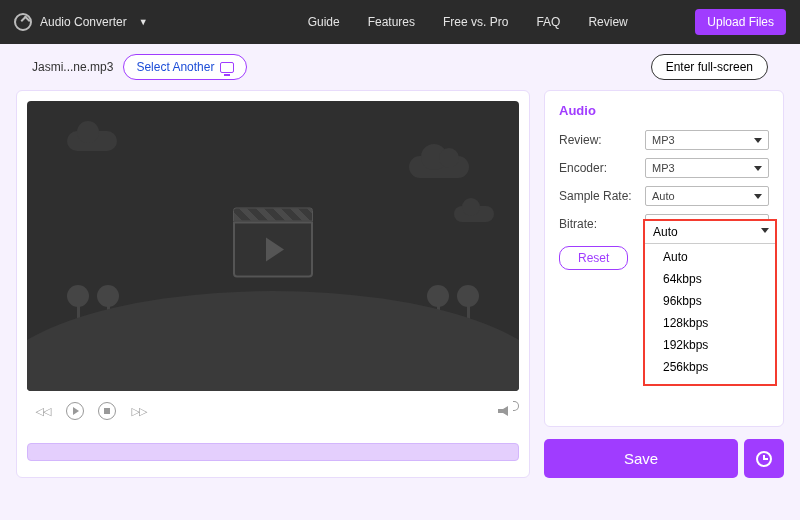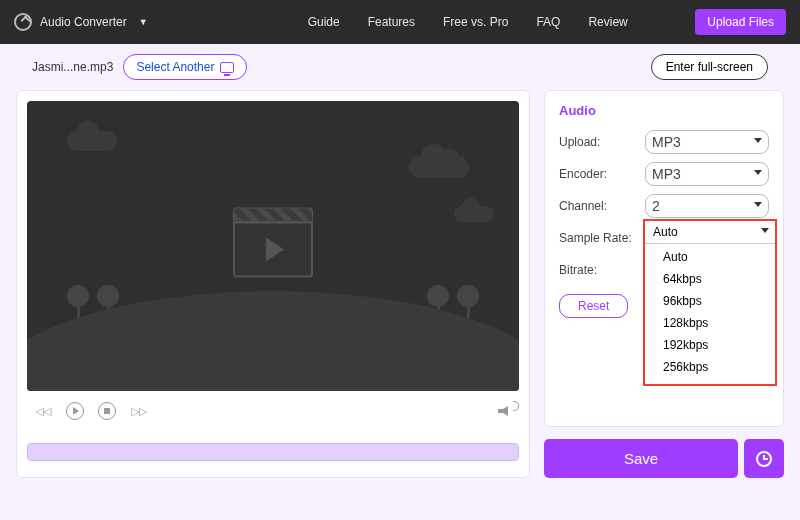--- a/index.html
+++ b/index.html
@@ -43,21 +43,21 @@
 .skip{font-size:11px;letter-spacing:-1px;color:#999}
 .volume{margin-left:auto;position:relative}
 .vol-box{width:10px;height:10px;background:#999;clip-path:polygon(0 30%,50% 30%,100% 0,100% 100%,50% 70%,0 70%)}
 .vol-wave{position:absolute;right:-6px;top:0;width:6px;height:10px;border:1.5px solid #999;border-left:none;border-radius:0 10px 10px 0}
 .slider{height:18px;background:#e4cffd;border:1px solid #d3b6fc;border-radius:4px;margin-top:18px}
 .right{width:240px;display:flex;flex-direction:column;gap:12px}
 .panel{background:#fff;border:1px solid #e8dcfb;border-radius:6px;padding:12px 14px;position:relative;flex:1}
 .panel-title{color:#a03cff;font-weight:bold;font-size:13px;margin-bottom:12px}
 .row{display:flex;align-items:center;margin-bottom:8px;font-size:12px;color:#444}
 .row label{flex:0 0 86px}
-.select{flex:1;border:1px solid #bbb;border-radius:9px;padding:3px 18px 3px 6px;background:#fff;position:relative;font-size:14px;cursor:pointer}
+.select{flex:1;border:1px solid #bbb;border-radius:2px;padding:3px 18px 3px 6px;background:#fff;position:relative;font-size:11px;cursor:pointer}
 .select::after{content:'';position:absolute;right:6px;top:7px;width:0;height:0;border-left:4px solid transparent;border-right:4px solid transparent;border-top:5px solid #333}
 .reset{border:1px solid #a03cff;color:#a03cff;background:#fff;padding:4px 18px;border-radius:10px;font-size:12px;cursor:pointer;margin-top:4px}
 .dropdown-highlight{position:absolute;top:128px;left:98px;right:6px;border:2px solid #f43b2f;background:#fff;padding:0;font-size:12px;z-index:5}
 .dd-sel{padding:4px 18px 4px 8px;border-bottom:1px solid #ccc;position:relative}
 .dd-sel::after{content:'';position:absolute;right:6px;top:7px;width:0;height:0;border-left:4px solid transparent;border-right:4px solid transparent;border-top:5px solid #333}
 .dd-list{padding:2px 0 6px}
 .dd-item{padding:4px 8px 4px 18px;cursor:pointer}
 .save-row{display:flex;gap:6px}
 .save-btn{flex:1;background:#a03cff;color:#ffffff;border:none;padding:11px 0;border-radius:5px;font-size:15px;cursor:pointer}
 .save-aux{width:40px;background:#a03cff;border-radius:5px;display:flex;align-items:center;justify-content:center;cursor:pointer}
@@ -145,30 +145,26 @@
           <span class="vol-wave"></span>
         </div>
     </div>
     <div class="slider"></div>
   </div>
 
   <div class="right">
     <div class="panel">
       <div class="panel-title">Audio</div>
       <div class="row">
-          <label>Upload:</label>
+          <label>Review:</label>
           <div class="select">MP3</div>
         </div>
       <div class="row">
           <label>Encoder:</label>
           <div class="select">MP3</div>
-        </div>
-      <div class="row">
-          <label>Channel:</label>
-          <div class="select">2</div>
         </div>
       <div class="row">
           <label>Sample Rate:</label>
           <div class="select">Auto</div>
         </div>
       <div class="row">
           <label>Bitrate:</label>
           <div class="select">Auto</div>
         </div>
       <button class="reset">Reset</button>

